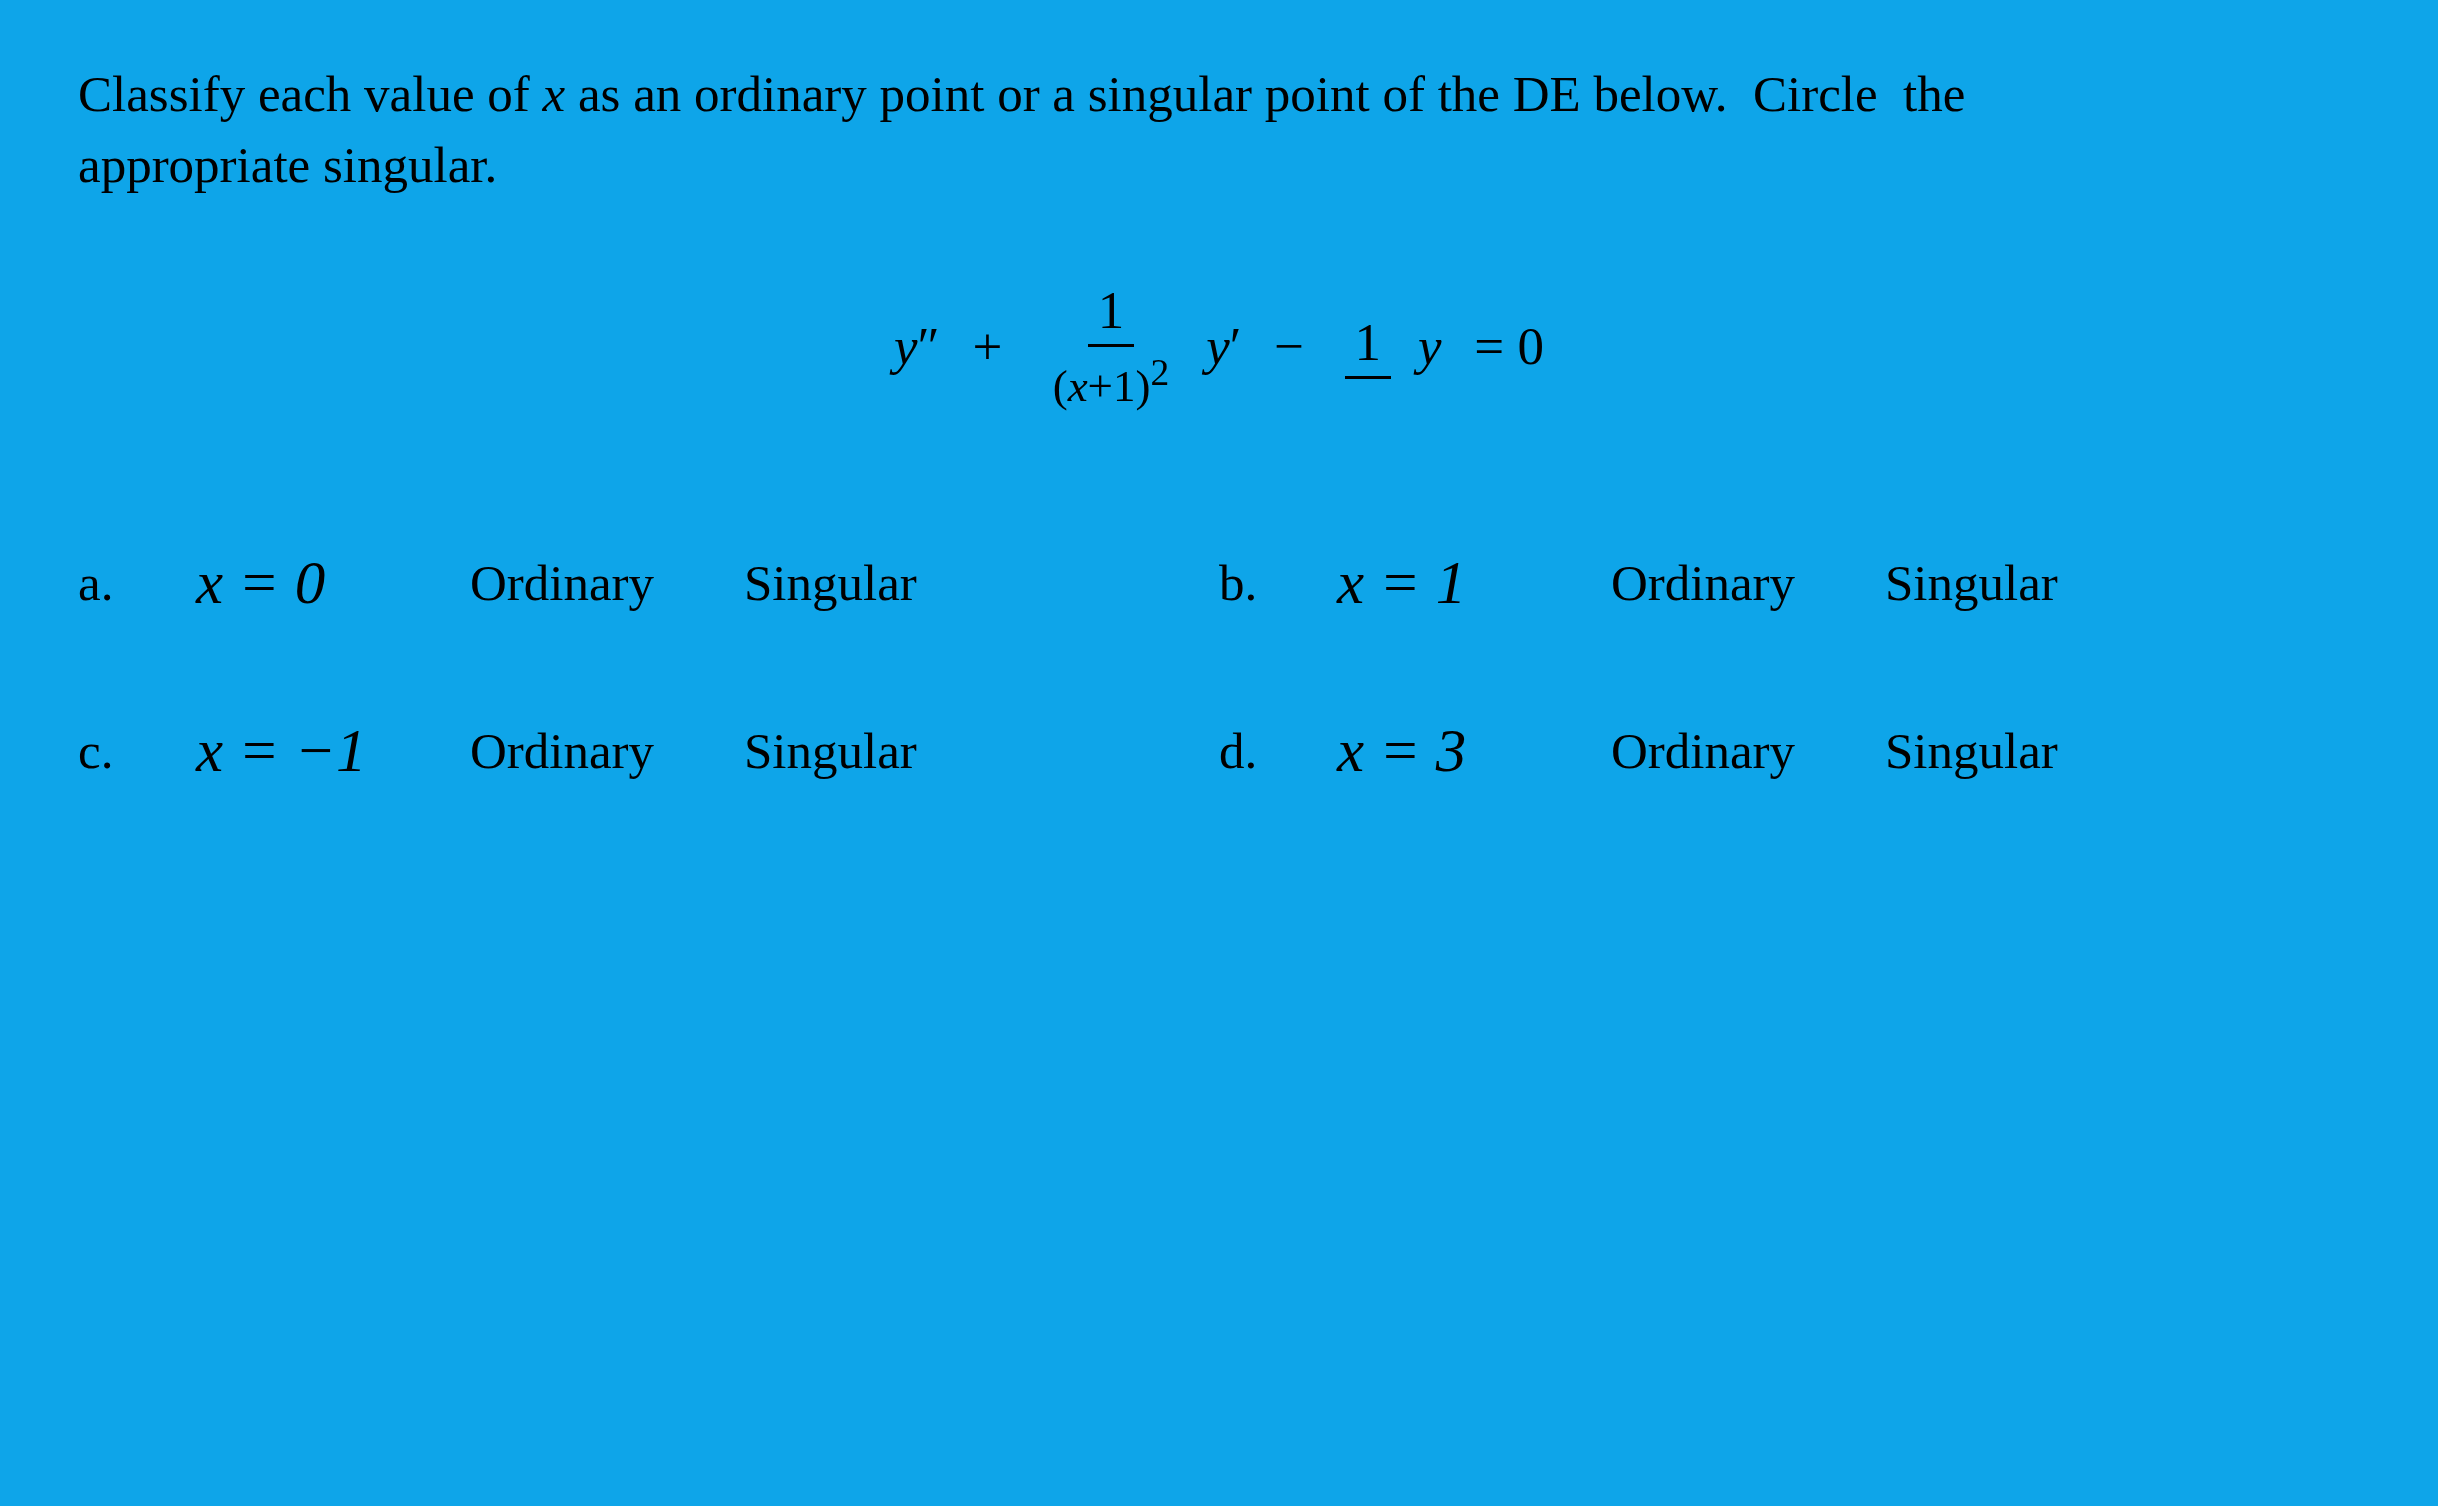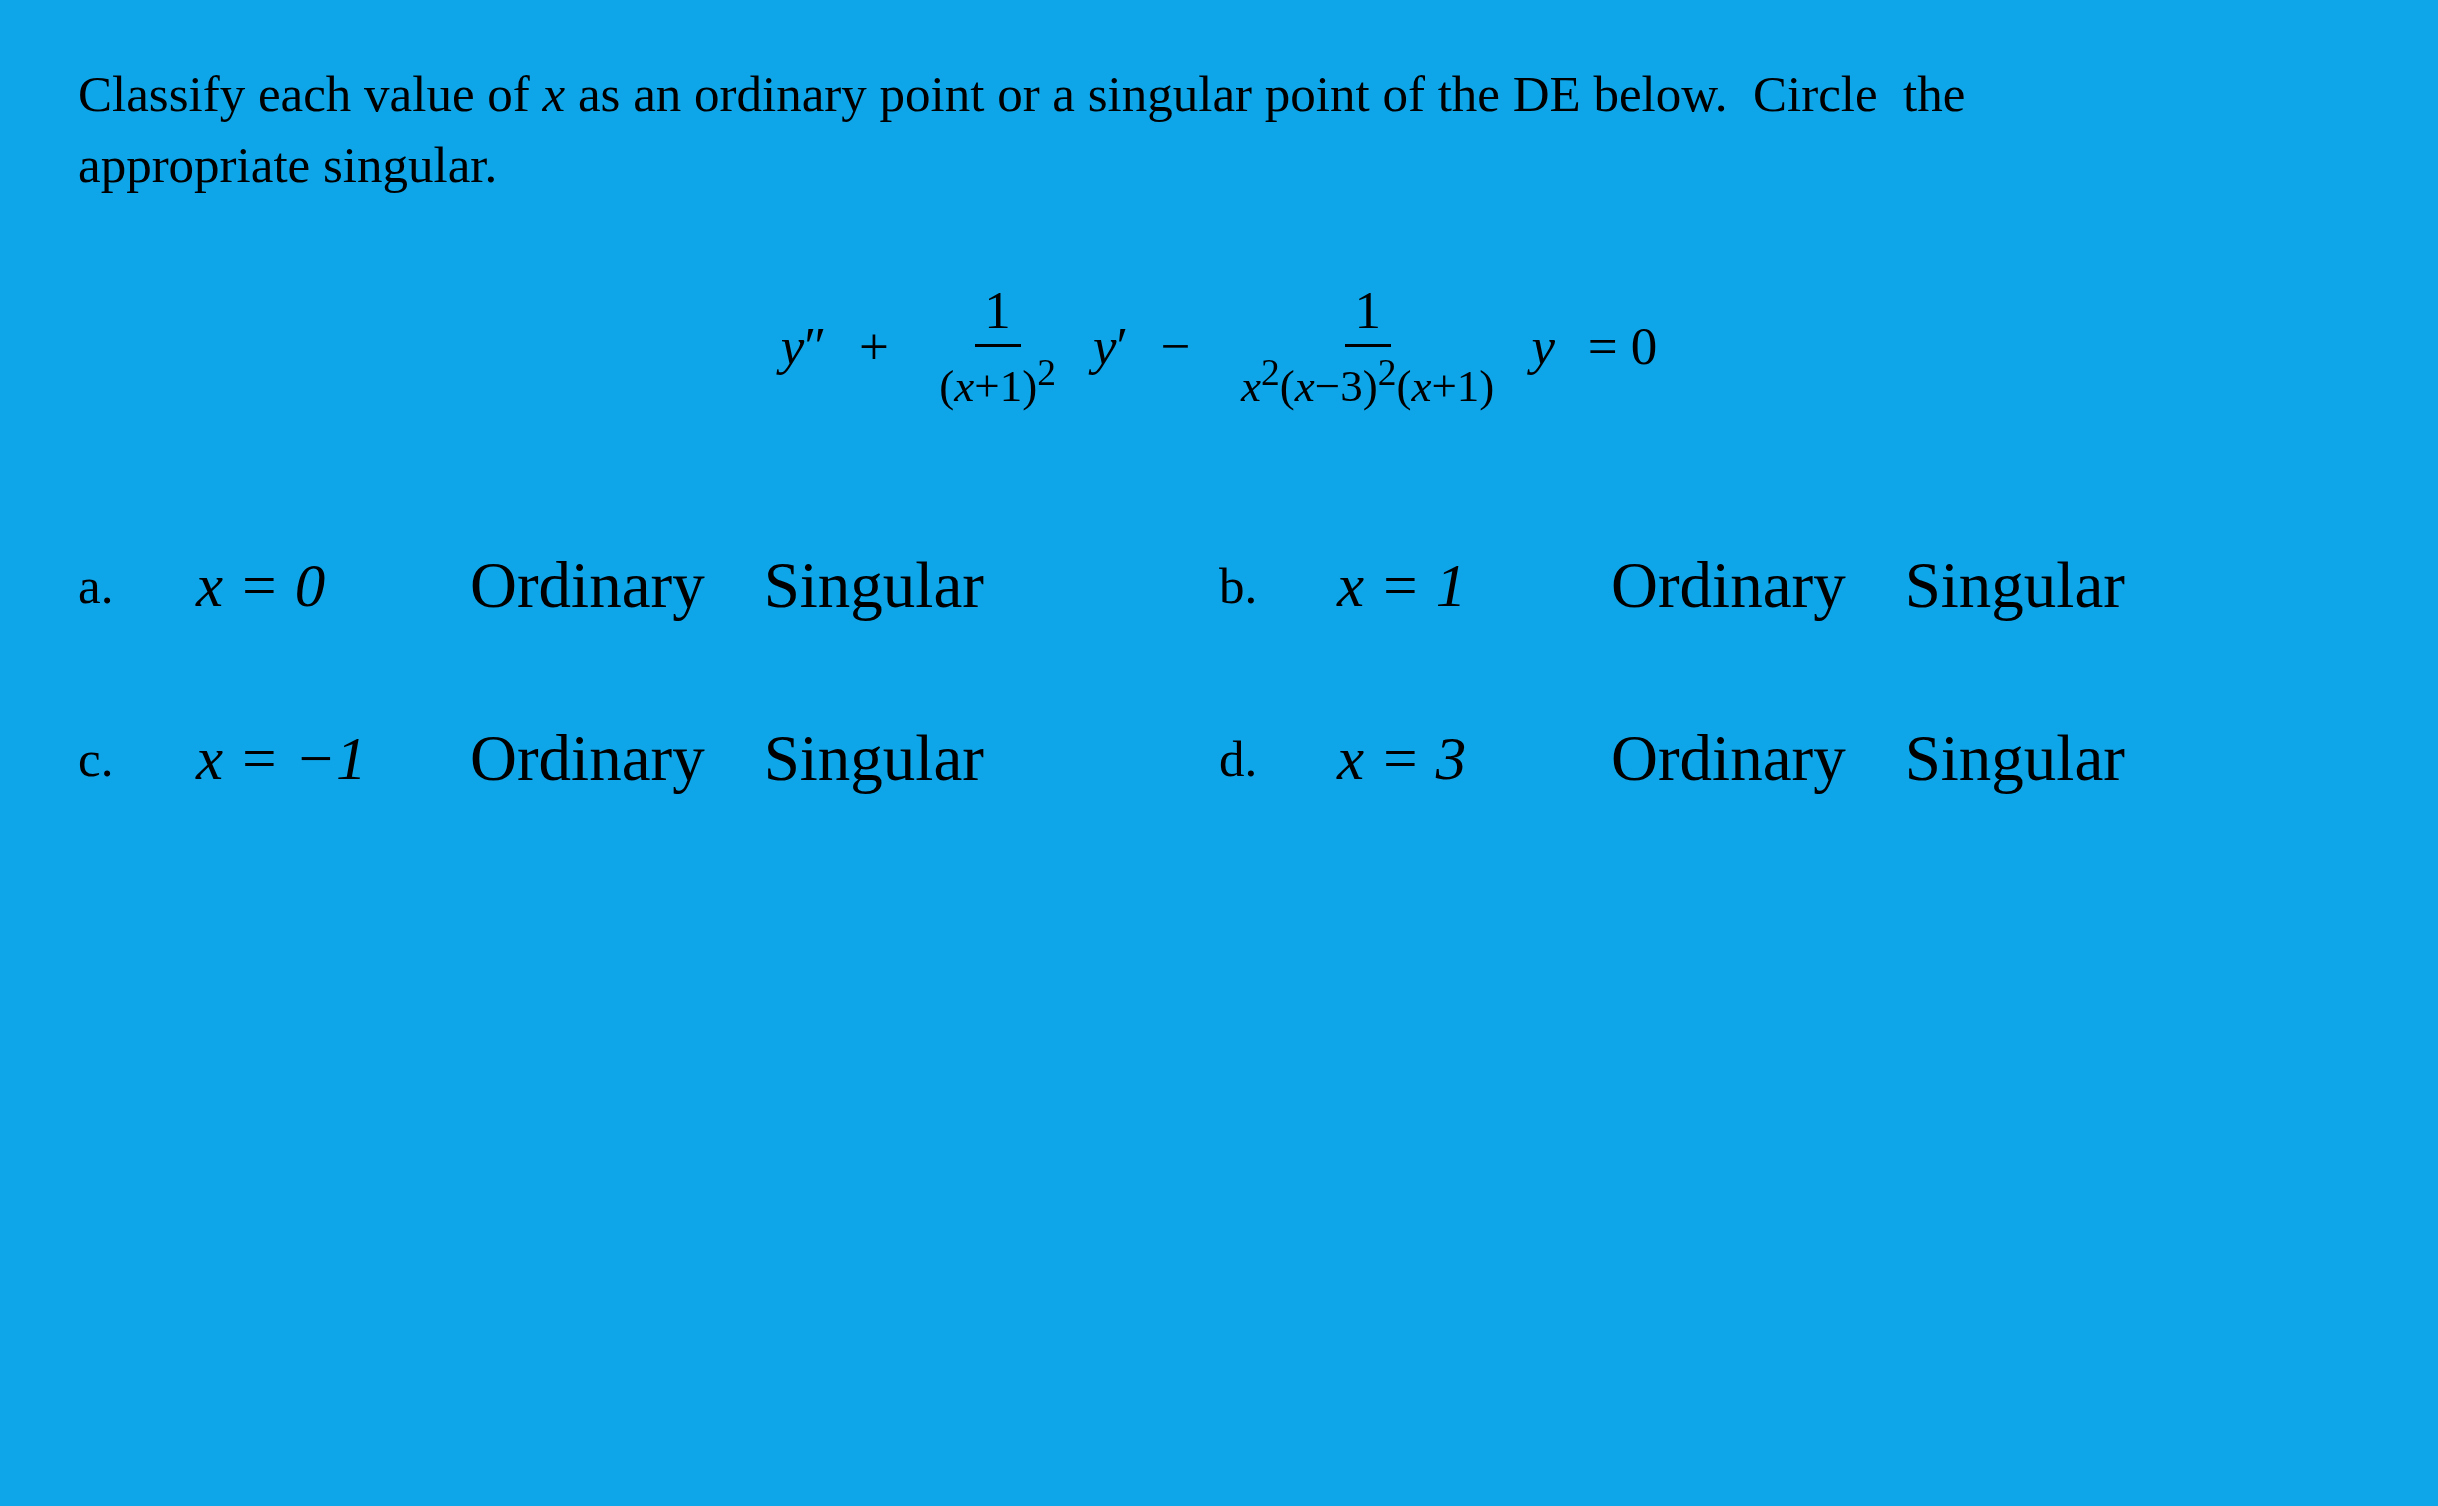--- a/index.html
+++ b/index.html
@@ -98,21 +98,21 @@
       min-width: 59px;
     }
 
     .x-value {
       font-style: italic;
       min-width: 215px;
       font-size: 61px;
     }
 
     .choice {
-      font-size: 65px;
+      font-size: 51px;
       min-width: 215px;
     }
   </style>
 </head>
 <body>
 
 <div class="page">
 
   <div class="instructions">
     <span>
@@ -140,21 +140,20 @@
 
       <span class="term">
         <em>y</em>′
       </span>
 
       <span>&nbsp;−&nbsp;</span>
 
       <span class="term">
         <span class="fraction">
           <span class="numerator">1</span>
-          <span class="denominator"><em>x</em><sup>2</sup>(<em>x</em>−3)<sup>2</sup>(<em>x</em>+1)</span>
         </span>
       </span>
 
       <span class="term">
         <em>y</em>
       </span>
 
       <span>&nbsp;=&nbsp;0</span>
     </div>
   </div>

